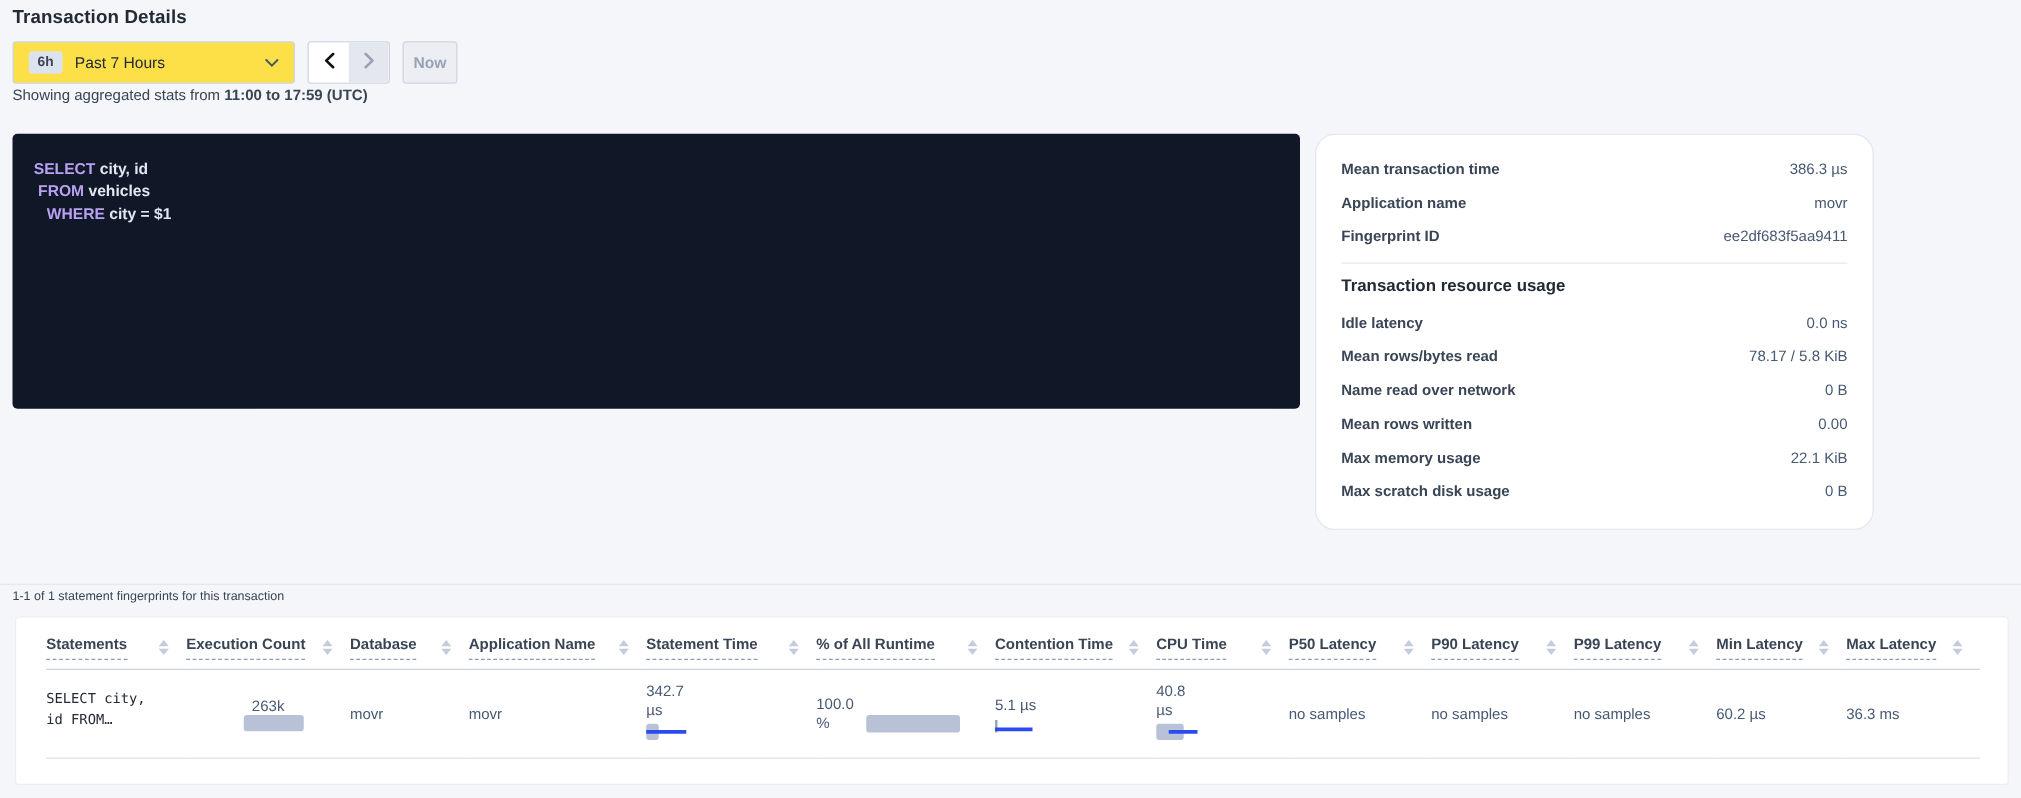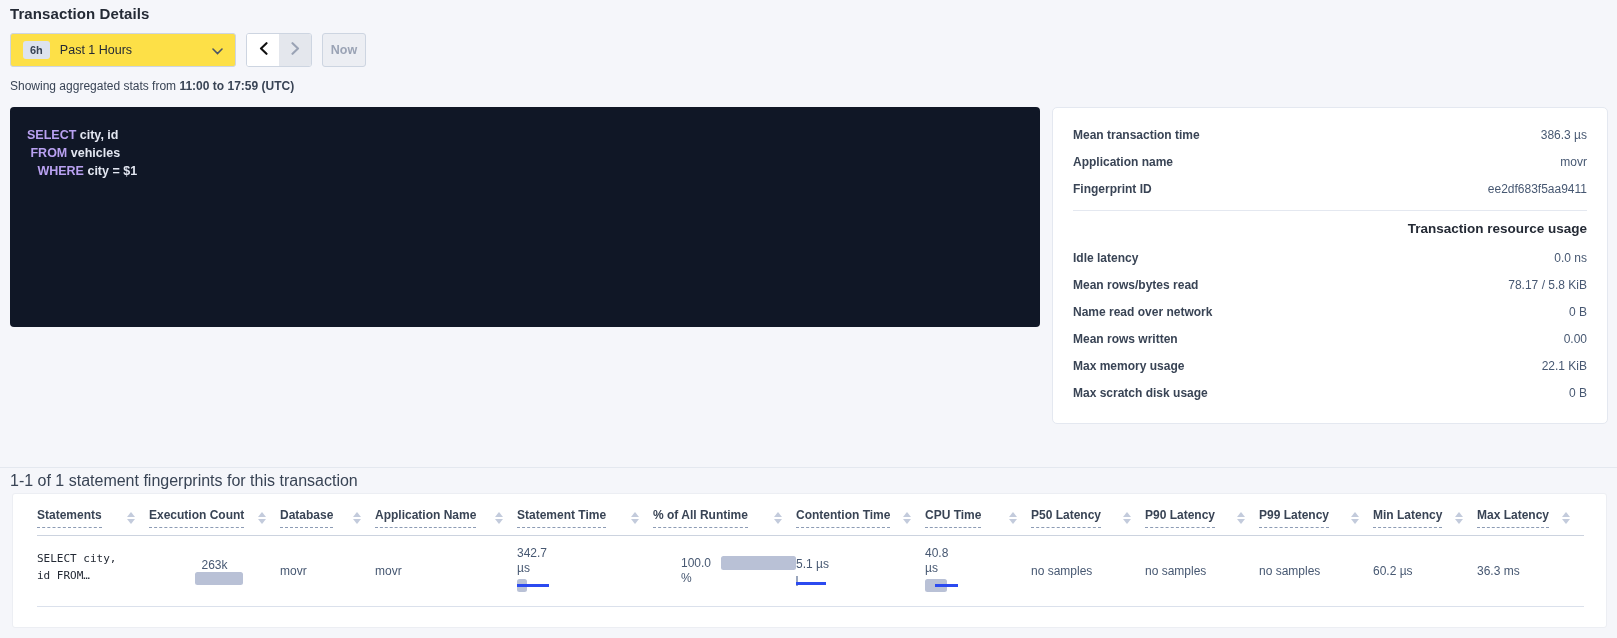--- a/index.html
+++ b/index.html
@@ -28,49 +28,49 @@
   .range-label { font-size:12.5px; color:#242a35; flex:1; }
   .nav-group { display:flex; margin-left:10px; border:1px solid #cdd5e1; border-radius:3px; overflow:hidden; background:#fff; }
   .nav-btn { width:32px; display:flex; align-items:center; justify-content:center; cursor:pointer; background:#fff; border:none; }
   .nav-btn.disabled { background:#e4e7ed; cursor:default; }
   .now-btn {
     margin-left:10px; width:44px; border:1px solid #cdd5e1; border-radius:3px;
     background:#eceef3; color:#9aa3b5; font-size:12.5px; font-weight:600;
     display:flex; align-items:center; justify-content:center; cursor:default;
     font-family: "Liberation Sans", sans-serif;
   }
-  .caption { left:10px; top:79px; font-size:12px; color:#394455; }
+  .caption { left:10px; top:69px; font-size:12px; color:#394455; }
   .caption b { font-weight:700; }
 
   
   .sql-card {
     left:10px; top:107px; width:1030px; height:220px;
     background:#101726; border-radius:4px; padding:19px 17px;
   }
   .sql-code {
     font-family:Liberation Sans, sans-serif; font-size:12.5px; font-weight:700;
     color:#e3e7f1; line-height:18px; white-space:pre;
   }
   .sql-code .kw { color:#b9a1f1; }
 
   
   .summary-card {
-    left:1052px; top:107px; width:556px; height:317px;
-    background:#fff; border:1px solid #e4e8f0; border-radius:5px;
+    left:1052px; top:107px; width:447px; height:317px;
+    background:#fff; border:1px solid #e4e8f0; border-radius:16px;
     padding:13px 20px 0 20px;
   }
   .summary-row { display:flex; justify-content:space-between; align-items:baseline; padding:6.5px 0; }
   .summary-label { font-size:12px; font-weight:600; color:#394455; }
   .summary-value { font-size:12px; color:#475872; }
   .summary-divider { border-top:1px solid #e4e8f0; margin:8px 0 10px 0; }
-  .resource-heading { font-size:13.5px; font-weight:700; color:#242a35; margin:2px 0 8px 0;text-align:right; }
+  .resource-heading { font-size:13.5px; font-weight:700; color:#242a35; margin:2px 0 8px 0; }
 
   
   .section-divider { left:0; top:467px; width:1617px; border-top:1px solid #e4e8ef; }
-  .fp-caption { left:10px; top:472px; font-size:16px; color:#394455; }
+  .fp-caption { left:10px; top:472px; font-size:10px; color:#394455; }
 
   .table-card {
     left:12px; top:493px; width:1595px; height:135px;
     background:#fff; border:1px solid #eceef3; border-radius:3px;
     padding:0 24px;
   }
   table { border-collapse:collapse; table-layout:fixed; width:1547px; }
   th { text-align:left; vertical-align:bottom; padding:14px 0 7px 0; border-bottom:1px solid #ccd3df; }
   .th-inner { display:flex; align-items:center; justify-content:space-between; padding-right:14px; }
   .th-label {
@@ -88,31 +88,31 @@
     line-height:17px; cursor:pointer; display:inline-block; padding-top:4px;
   }
   .count-cell { display:flex; align-items:center;flex-direction:column; }
   .bar-gray { background:#b9c1d6; border-radius:2.5px; height:13px; display:inline-block; }
   .stacked .v { line-height:15px; }
   .stacked .u { line-height:15px; }
   .bar-track { position:relative; height:13px; margin-top:3px; }
   .bar-line { position:absolute; height:3px; background:#2b4af0; top:5px; }
   .bar-pill { position:absolute; left:0; top:0; height:13px; background:#b9c1d6; border-radius:2.5px; }
   .bar-tick { position:absolute; left:0; top:0; width:2px; height:10px; background:#9aa6bd; }
-  .pct-cell { display:flex; align-items:flex-start;margin-left:28px; }
+  .pct-cell { display:flex; align-items:flex-end; }
 </style>
 </head>
 <body>
 
 <div class="abs page-title">Transaction Details</div>
 
 <div class="abs controls">
   <div class="dropdown">
     <span class="range-badge">6h</span>
-    <span class="range-label">Past 1 Hours</span>
+    <span class="range-label">Past 7 Hours</span>
     <span>
       <svg width="11" height="7" viewBox="0 0 11 7">
           <path d="M1 1l4.5 4.5L10 1" fill="none" stroke="#4c5566" stroke-width="1.6" stroke-linecap="round"></path>
         </svg>
     </span>
   </div>
   <div class="nav-group">
     <button class="nav-btn">
       <span>
         <svg width="9" height="13" viewBox="0 0 9 13">

